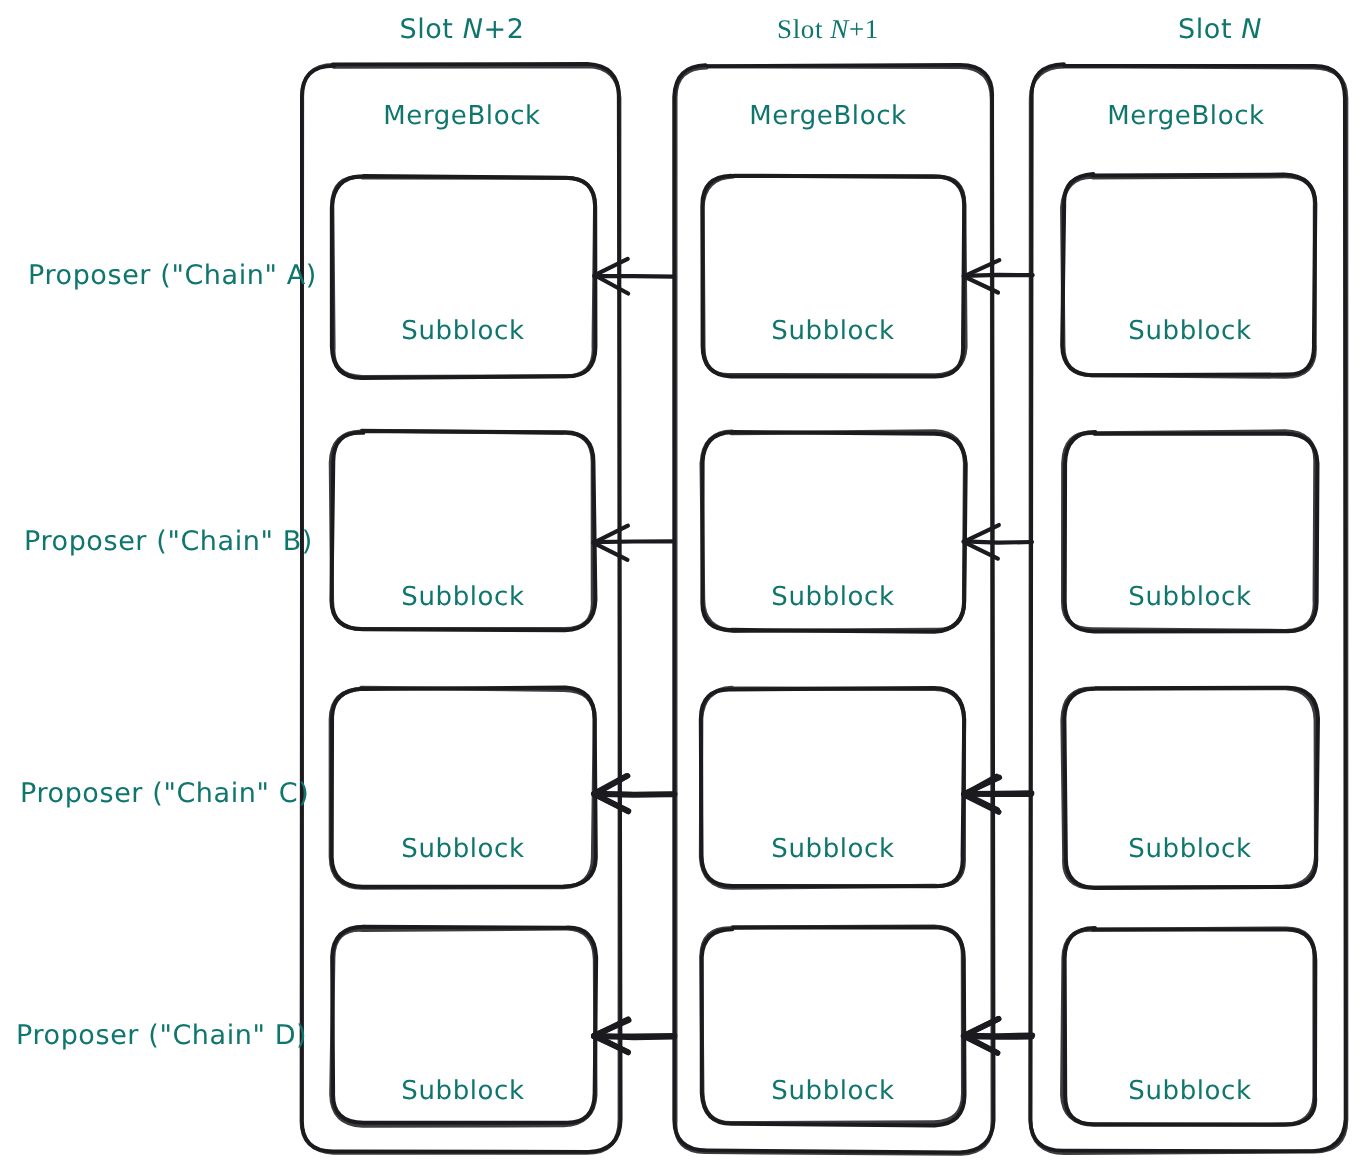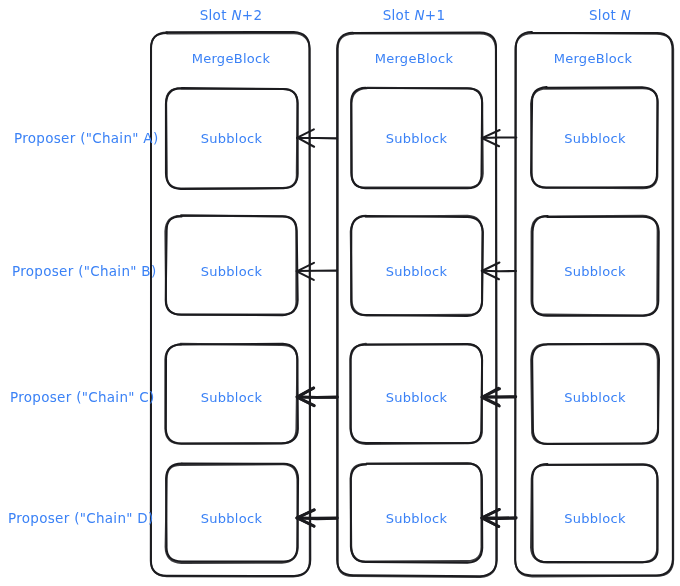--- a/index.html
+++ b/index.html
@@ -35,41 +35,42 @@
     stroke-width: 2.0;
   }
   .arrow-line {
     stroke-width: 2.1;
   }
   .arrow-line-thick {
     stroke-width: 2.8;
   }
   .diag-text {
     position: absolute;
-    color: #3b82f6;
+    color: #0f766e;
     font-family: "DejaVu Sans", sans-serif;
     white-space: nowrap;
     letter-spacing: 0.3px;
     user-select: none;
   }
   .slot-header {
     font-size: 13.5px;
     transform: translateX(-50%);
     text-align: center;
   }
   .slot-header .ital {
     font-style: italic;
   }
   .merge-label {
     font-size: 13px;
     transform: translateX(-50%);
   }
   .sub-label {
     font-size: 13px;
     transform: translate(-50%, -50%);
+    margin-top: 28px;
   }
   .row-label {
     font-size: 13.5px;
     transform: translateY(-50%);
     text-align: left;
   }
 </style>
 </head>
 <body>
 
@@ -171,21 +172,21 @@
       </g>
       <g>
         <path d="M 337.00031328224594 518.3961090568667 L 317 518.7301971442672 L 296.88666715630643 517.9289988518827" class="sketch-stroke arrow-line-thick"></path>
         <path d="M 337.2534070018462 517.8836758138303 L 317 518.1215881351948 L 296.9116496087106 518.2016955378008" class="sketch-stroke arrow-line-thick"></path>
         <path d="M 314.35889272739126 510.0586736684473 L 297.2108249667151 517.6828556061176 L 314.0735137406613 526.2765242101515" class="sketch-stroke arrow-line-thick"></path>
         <path d="M 314.02370731864295 509.64461083446844 L 297.0303156854726 518.0605177881478 L 313.9617326024276 526.0305735111845" class="sketch-stroke arrow-line-thick"></path>
       </g>
     </svg>
   <div id="text-layer">
       <div class="diag-text slot-header" style="left: 231px; top: 7px;">Slot <span class="ital">N</span>+2</div>
-      <div class="diag-text slot-header" style="left: 414px; top: 7px;">Slot <span class="ital">N</span>+1</div>
+      <div class="diag-text slot-header" style="left: 414px; top: 7px; font-family: Liberation Serif, serif;">Slot <span class="ital">N</span>+1</div>
       <div class="diag-text slot-header" style="left: 610px; top: 7px;">Slot <span class="ital">N</span></div>
       <div class="diag-text merge-label" style="left: 231px; top: 51px;">MergeBlock</div>
       <div class="diag-text merge-label" style="left: 414px; top: 51px;">MergeBlock</div>
       <div class="diag-text merge-label" style="left: 593px; top: 51px;">MergeBlock</div>
       <div class="diag-text sub-label" style="left: 231.5px; top: 138px;">Subblock</div>
       <div class="diag-text sub-label" style="left: 231.5px; top: 271px;">Subblock</div>
       <div class="diag-text sub-label" style="left: 231.5px; top: 397px;">Subblock</div>
       <div class="diag-text sub-label" style="left: 231.5px; top: 518px;">Subblock</div>
       <div class="diag-text sub-label" style="left: 416.5px; top: 138px;">Subblock</div>
       <div class="diag-text sub-label" style="left: 416.5px; top: 271px;">Subblock</div>

